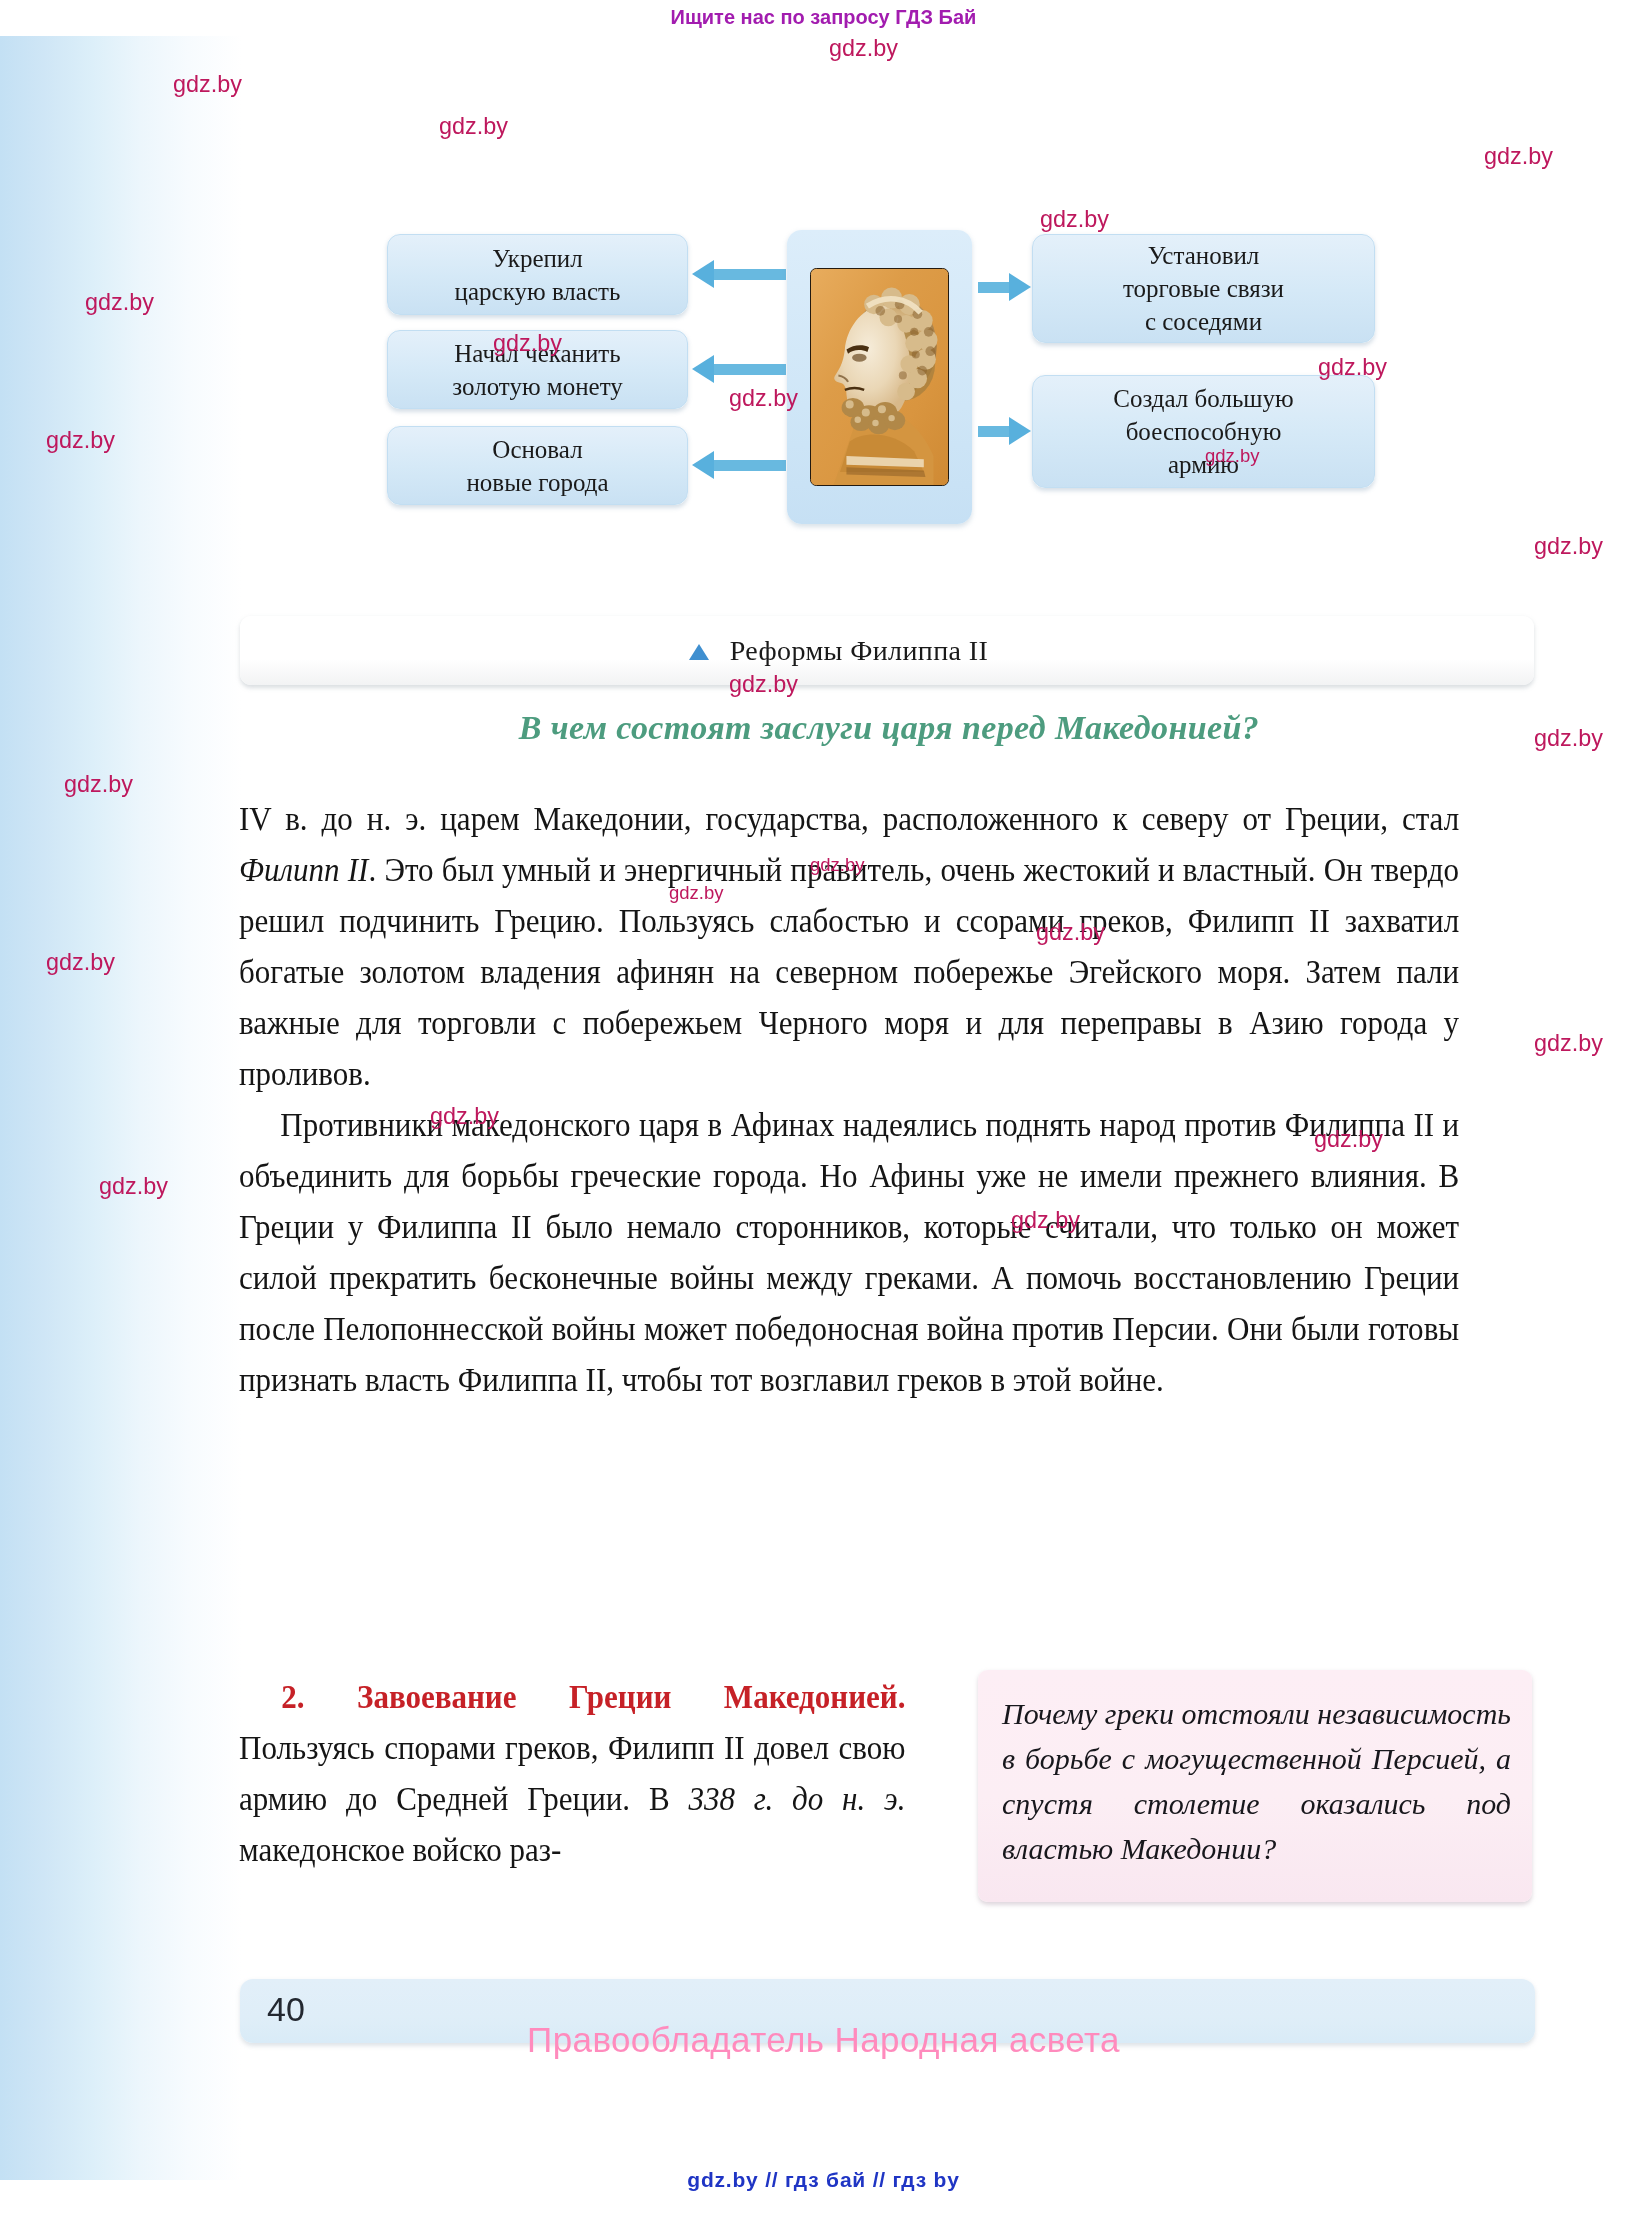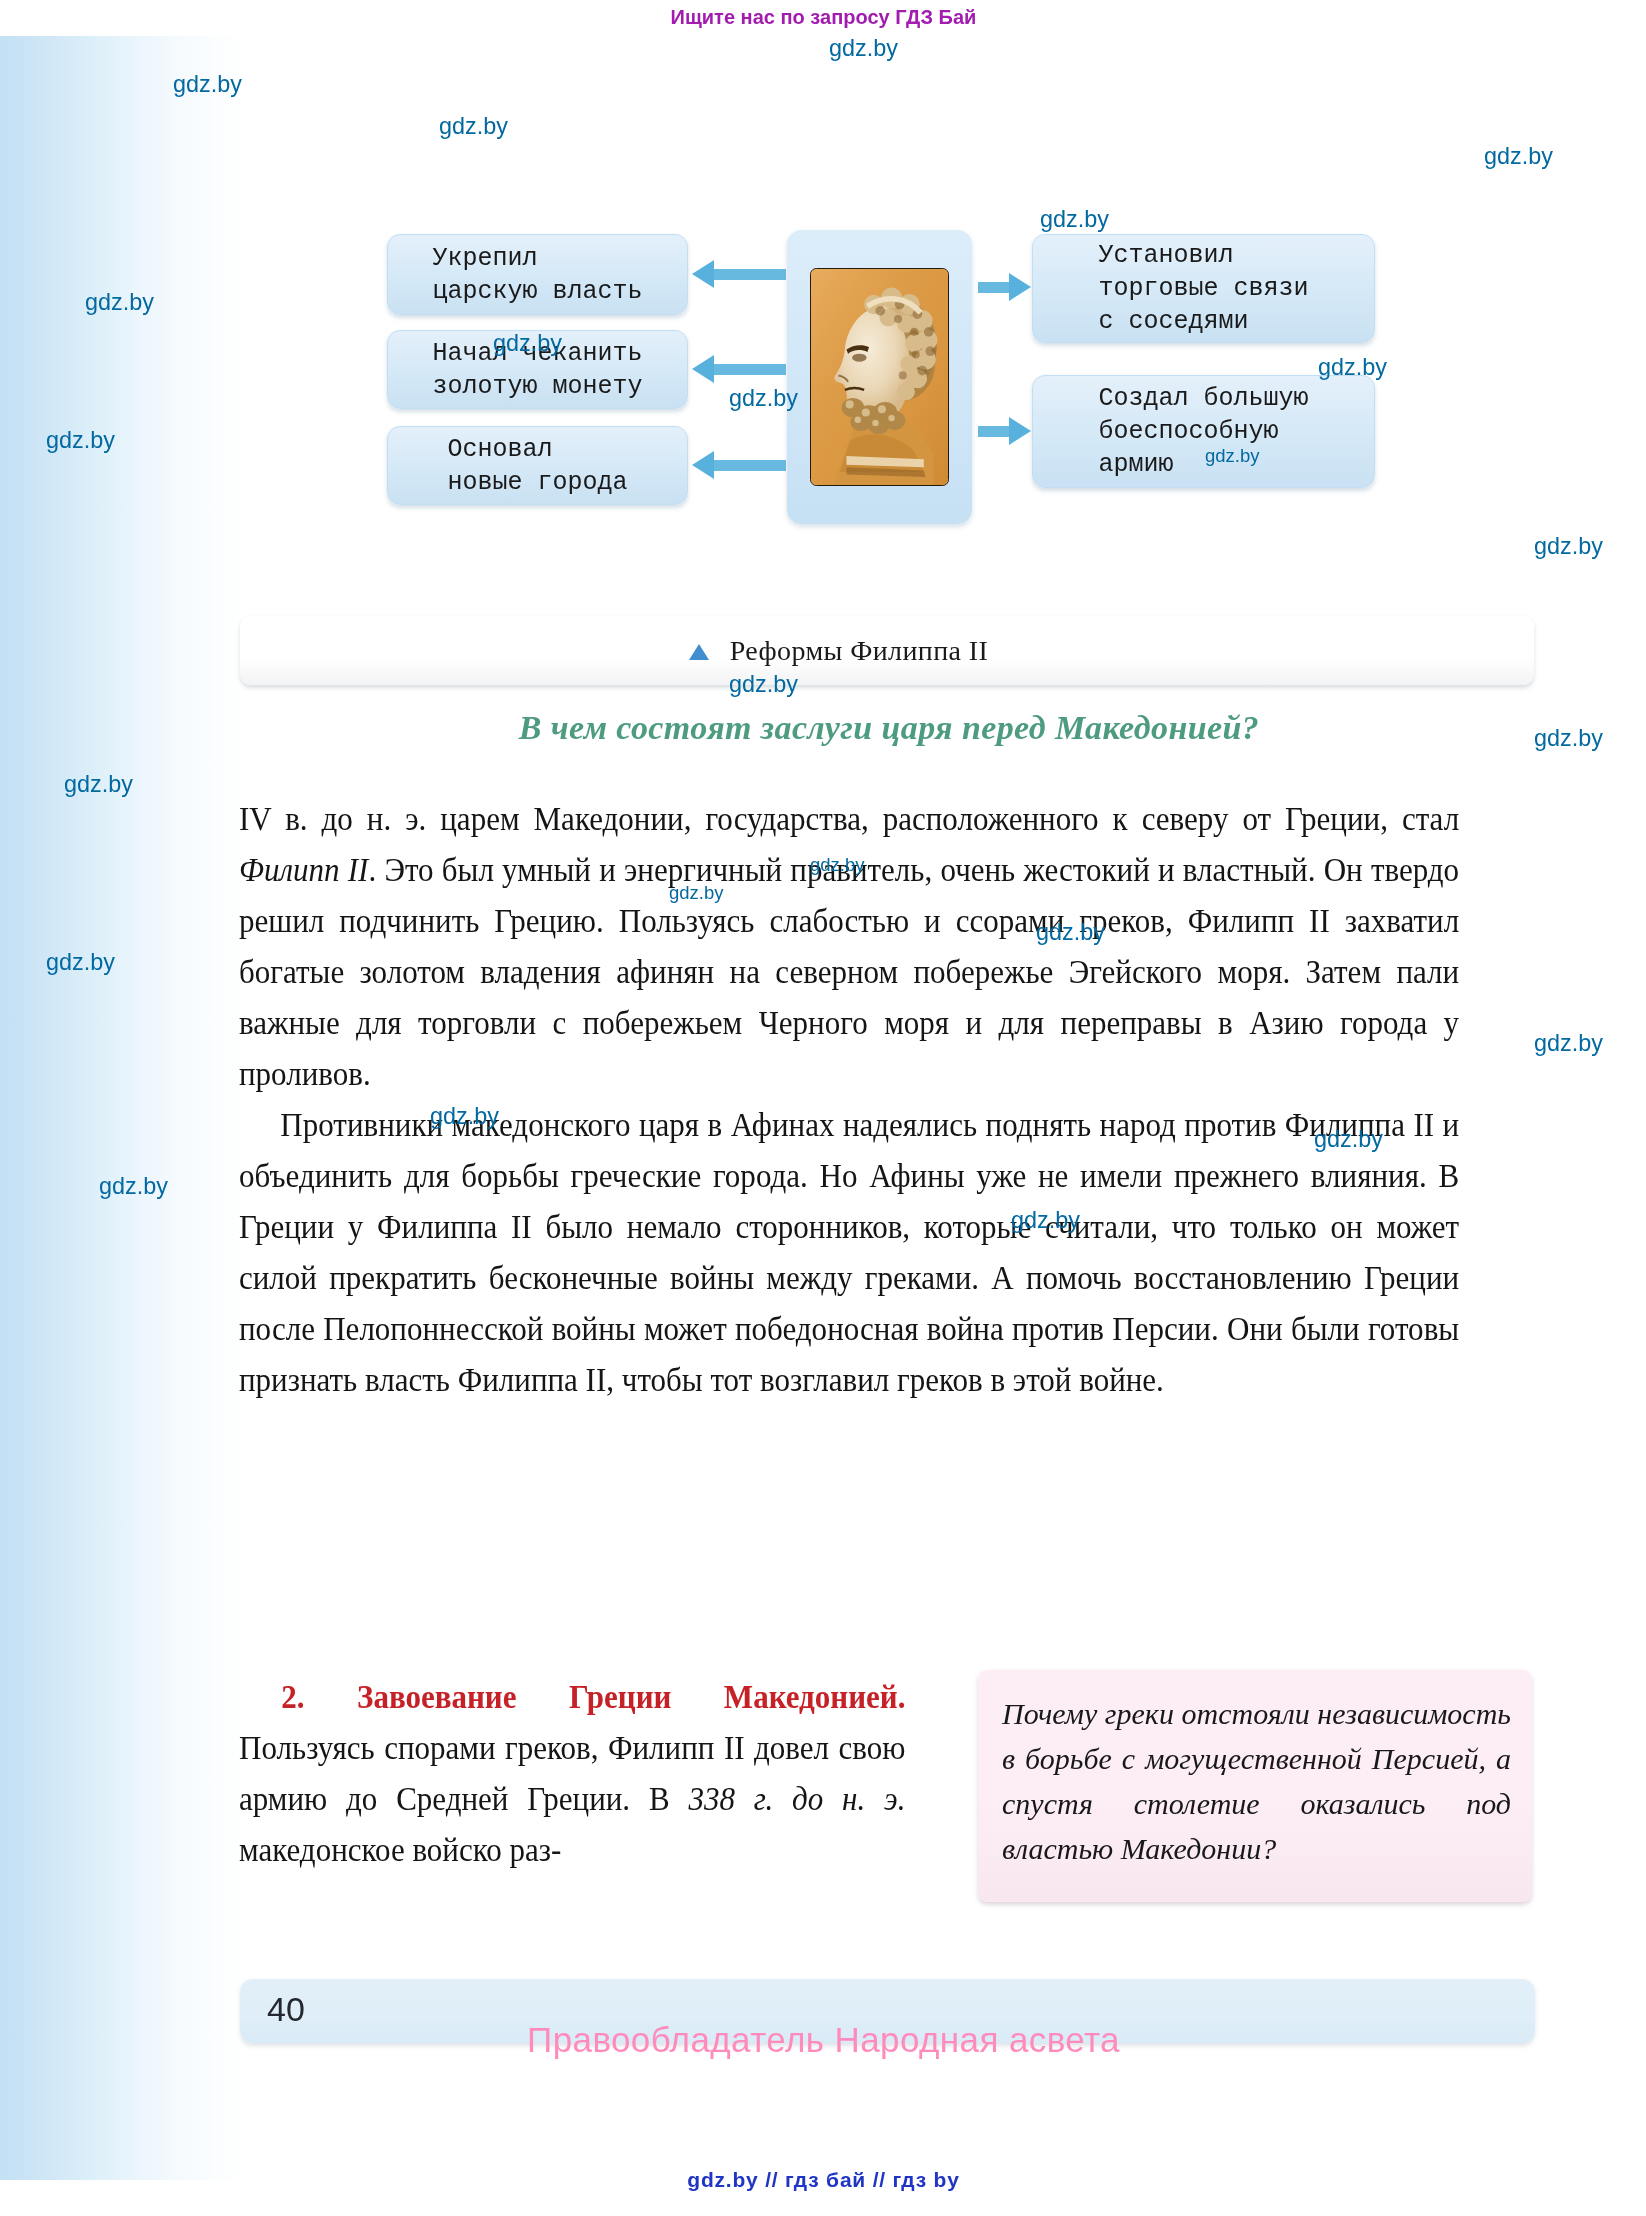--- a/index.html
+++ b/index.html
@@ -72,21 +72,22 @@
   .dbox {
     position: absolute;
     box-sizing: border-box;
     background: linear-gradient(to bottom, #e4f0fa 0%, #d5e9f7 52%, #c9e1f3 100%);
     border-radius: 13px;
     border: 0.8px solid #c2def2;
     box-shadow: 0 2.4px 4px rgba(120,150,175,0.30);
     display: flex;
     align-items: center;
     justify-content: center;
-    font-family: Liberation Mono, monospace;
+    text-align: center;
+    font-family: Liberation Serif, serif;
     font-size: 25px;
     line-height: 1.32;
     color: #1a1a1a;
     padding: 4.8px 11.3px;
   }
   .dbox-l1 { left: 0px;   top: 0px;   width: 301px; height: 81px; }
   .dbox-l2 { left: 0px;   top: 96px; width: 301px; height: 79px;  }
   .dbox-l3 { left: 0px;   top: 192px; width: 301px; height: 79px;  }
   .dbox-r1 { left: 645px; top: 0px;   width: 343px; height: 109px; }
   .dbox-r2 { left: 645px; top = 0; }
@@ -292,21 +293,21 @@
     font-size: 21px;
     font-weight: 600;
     color: #1f35c4;
     letter-spacing: 0.8px;
   }
 
   
   .wm {
     position: absolute;
     font-family: "Liberation Sans", sans-serif;
-    color: #0369a1;
+    color: #be185d;
     white-space: nowrap;
     z-index: 30;
   }
 </style>
 </head>
 <body>
 
 <div class="page">
 
   <div class="promo">Ищите нас по запросу ГДЗ Бай</div>

